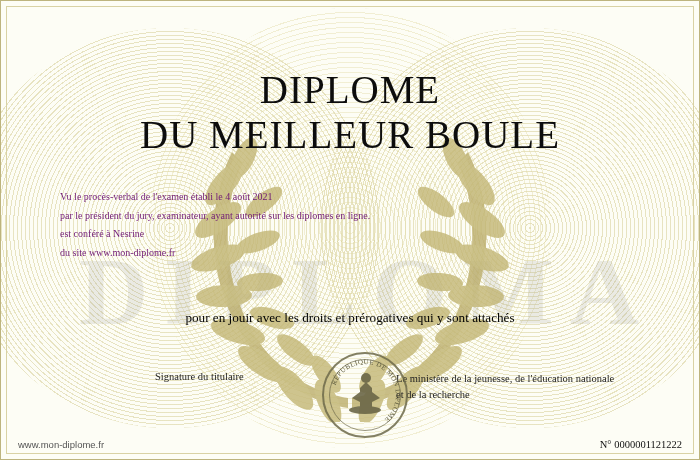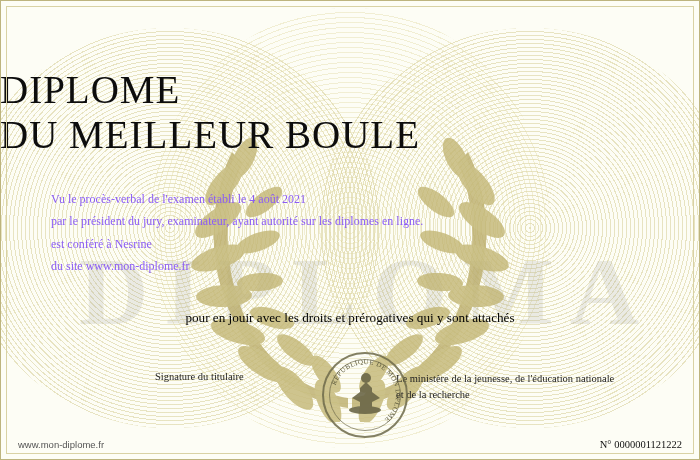--- a/index.html
+++ b/index.html
@@ -109,36 +109,37 @@
     letter-spacing: 0.4px;
     line-height: 1.35;
     color: #111;
   }
   .ministry .l2 { display: block; }
 
   .title {
     position: absolute;
     top: 68px;
     left: 0; right: 0;
+    text-align: center;
     font-size: 39px;
     line-height: 1.15;
     letter-spacing: 1px;
     color: #0d0d0d;
   }
   .title .t1 { display: block; }
   .title .t2 { display: block; }
 
   .body-text {
     position: absolute;
     top: 188px;
-    left: 51px;
+    left: 60px;
     width: 580px;
-    font-size: 12px;
+    font-size: 10px;
     line-height: 1.86;
-    color: #8b5cf6;
+    color: #701a75;
   }
   .body-text p { margin: 0; }
 
   .jouir {
     position: absolute;
     top: 310px;
     left: 0; right: 0;
     text-align: center;
     font-size: 13.2px;
     color: #000000;

